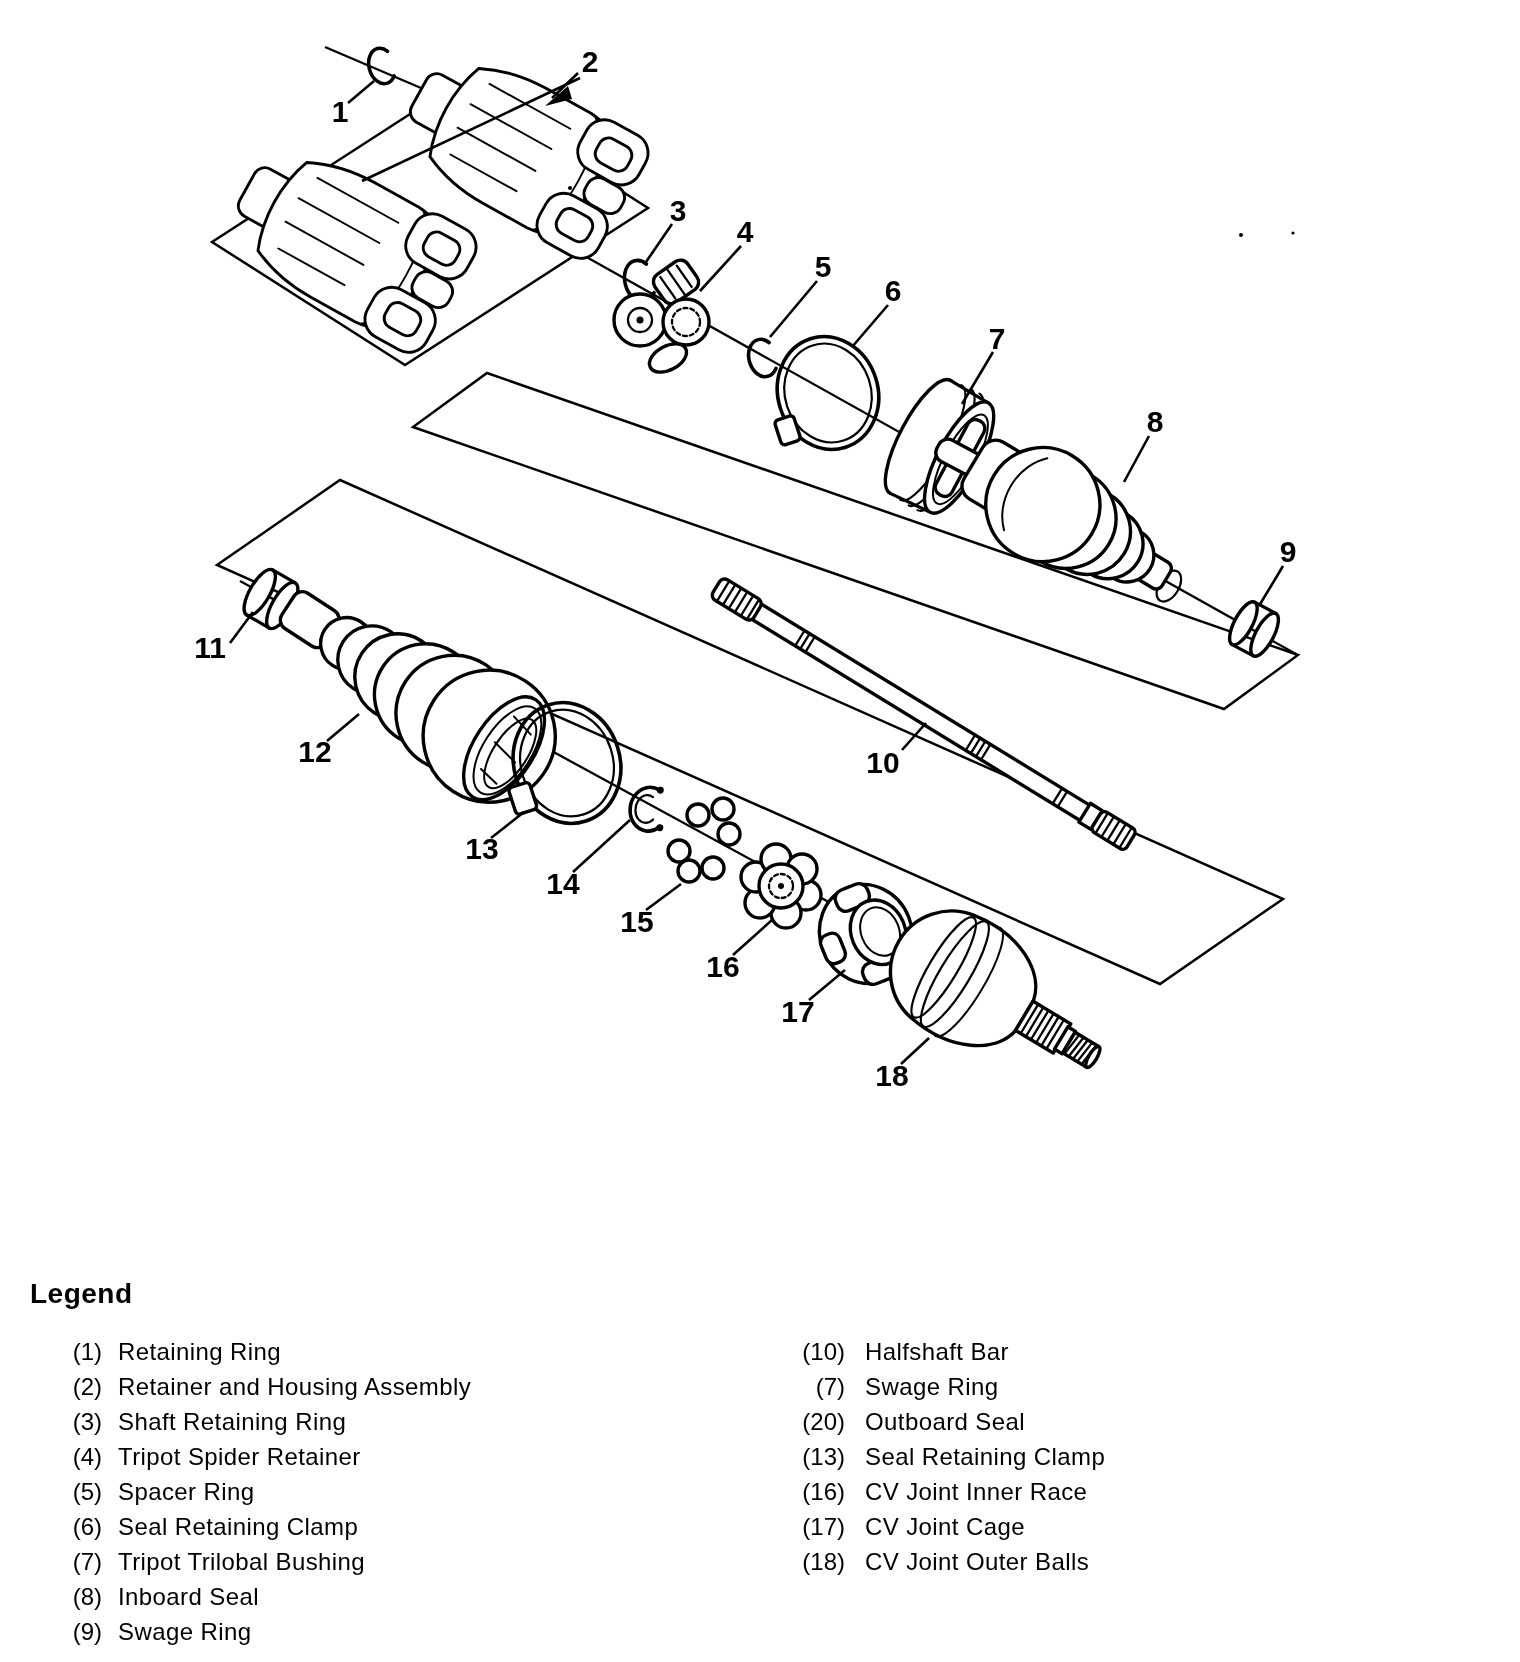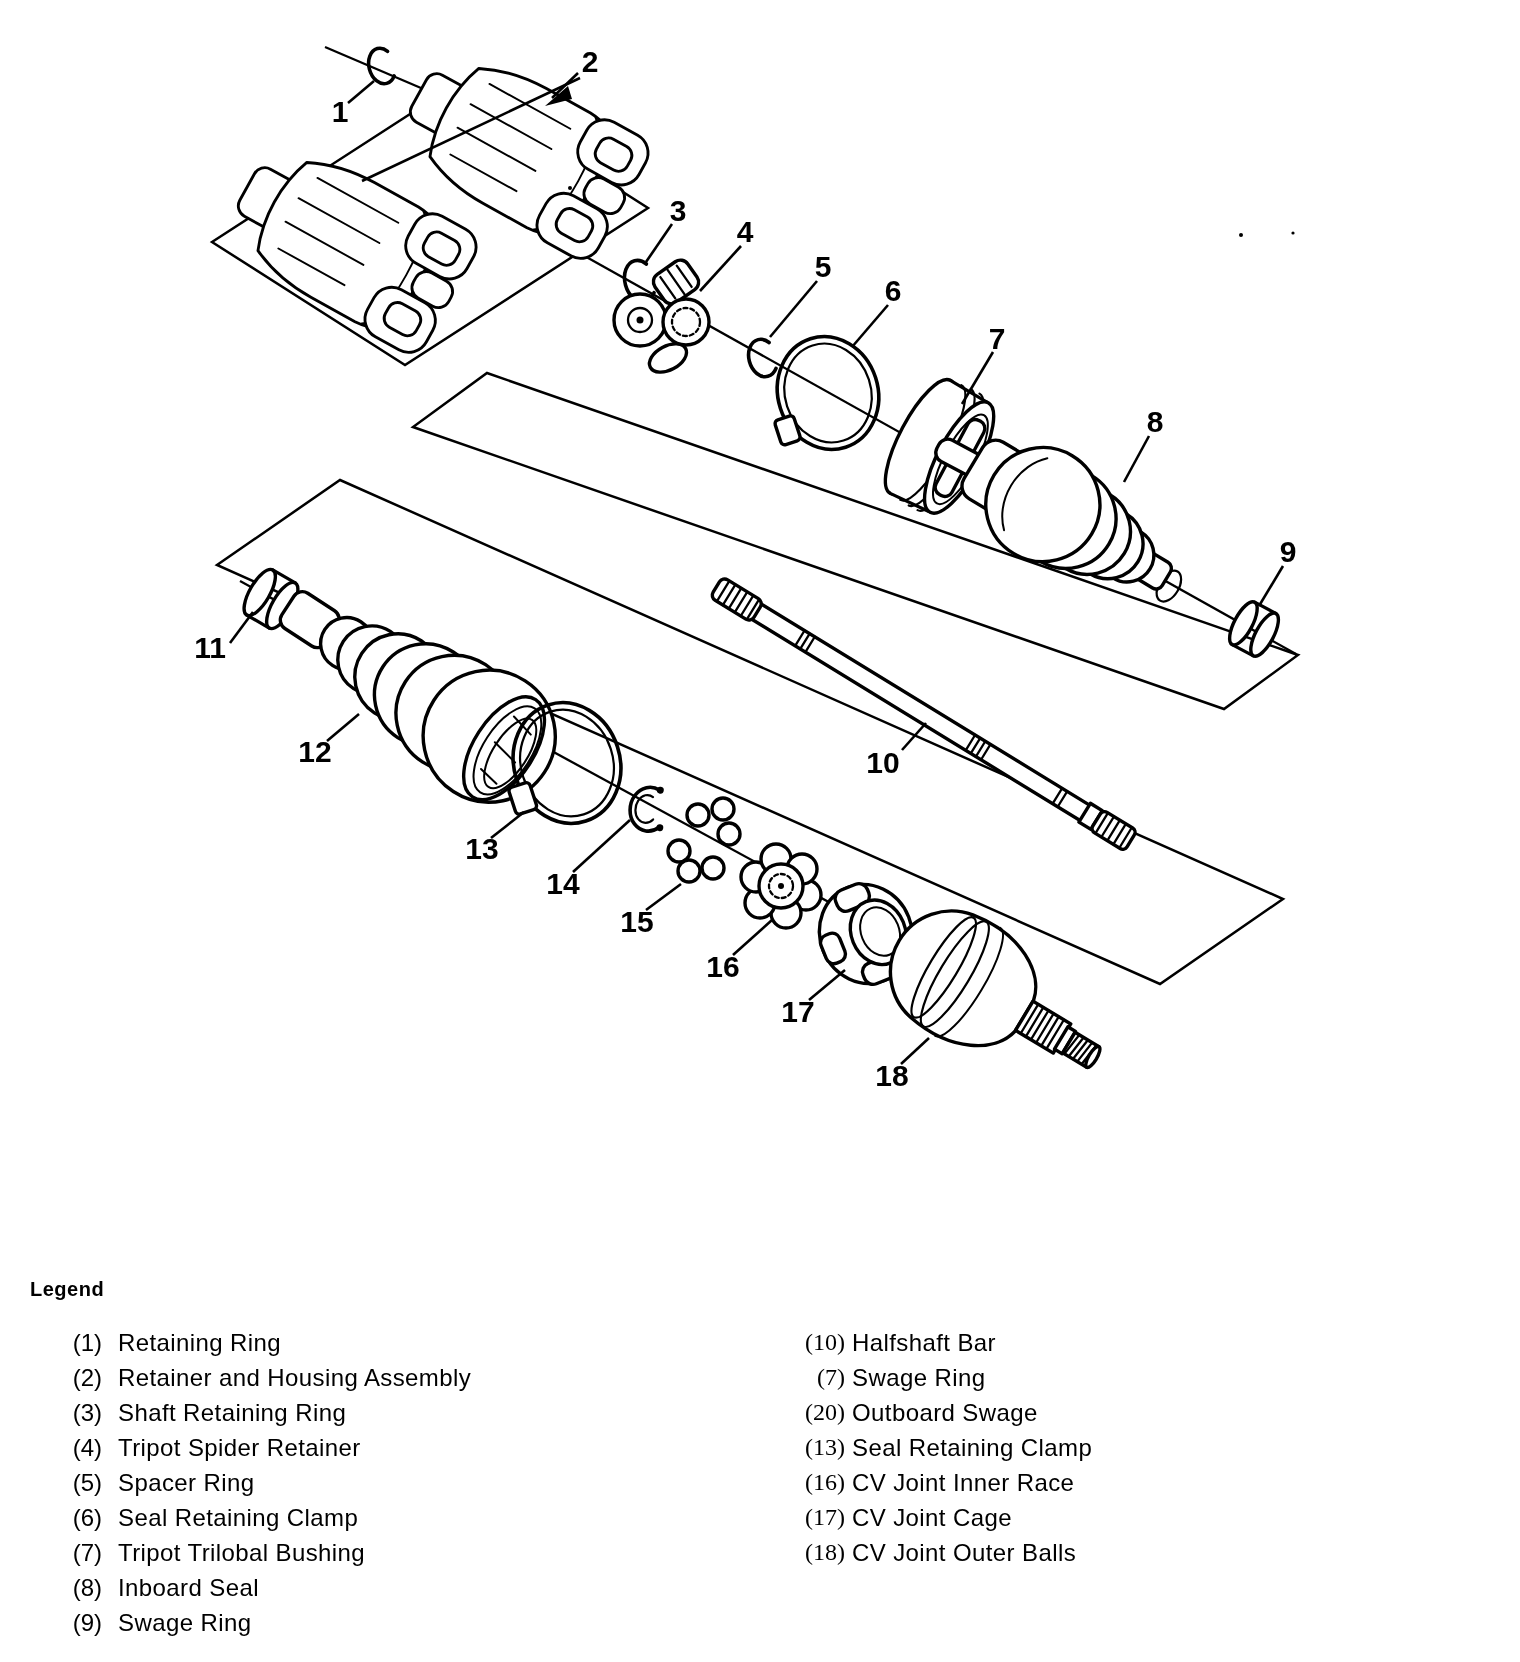--- a/index.html
+++ b/index.html
@@ -13,26 +13,26 @@
   .t      {fill:none;stroke:#000000;stroke-width:2.3;stroke-linecap:round;}
   .t2     {fill:none;stroke:#000000;stroke-width:2.0;stroke-linecap:round;}
   .t3     {fill:none;stroke:#000000;stroke-width:3.2;stroke-linecap:round;}
   .plane  {fill:none;stroke:#000000;stroke-width:2.5;stroke-linejoin:miter;}
   .axis   {stroke:#000000;stroke-width:2.3;}
   .leader {stroke:#000000;stroke-width:2.6;}
   .callout{font:bold 30px "Liberation Sans",sans-serif;fill:#000000;text-anchor:middle;}
   .fillb  {fill:#000000;stroke:none;}
   
   .legend{position:absolute;left:30px;top:1278px;width:1470px;}
-  .legend-heading{font-size:20px;font-weight:bold;letter-spacing:0.5px;margin:0 0 24px 0;}
+  .legend-heading{font-size:28px;font-weight:bold;letter-spacing:0.5px;margin:0 0 24px 0;}
   .legend-grid{display:grid;grid-template-columns:730px auto;}
   .lrow{display:flex;font-size:24px;line-height:35px;}
   .lnum{flex:none;text-align:right;}
   .legend-col-left .lnum{width:72px;margin-right:16px;}
-  .legend-col-right .lnum{width:85px;margin-right:7px;font-family:Liberation Serif, serif;}
+  .legend-col-right .lnum{width:85px;margin-right:20px;}
   .ltxt{white-space:nowrap;letter-spacing:0.4px;text-align:right;}
 </style>
 </head>
 <body>
 
 <div class="diagram-wrap">
 <svg width="1520" height="1160" viewBox="0 0 1520 1160" xmlns="http://www.w3.org/2000/svg">
 
   <defs>
     <g id="housing">
@@ -305,21 +305,21 @@
       <div class="lrow">
           <span class="lnum">(10)</span>
           <span class="ltxt">Halfshaft Bar</span>
         </div>
       <div class="lrow">
           <span class="lnum">(7)</span>
           <span class="ltxt">Swage Ring</span>
         </div>
       <div class="lrow">
           <span class="lnum">(20)</span>
-          <span class="ltxt">Outboard Swage</span>
+          <span class="ltxt">Outboard Seal</span>
         </div>
       <div class="lrow">
           <span class="lnum">(13)</span>
           <span class="ltxt">Seal Retaining Clamp</span>
         </div>
       <div class="lrow">
           <span class="lnum">(16)</span>
           <span class="ltxt">CV Joint Inner Race</span>
         </div>
       <div class="lrow">

